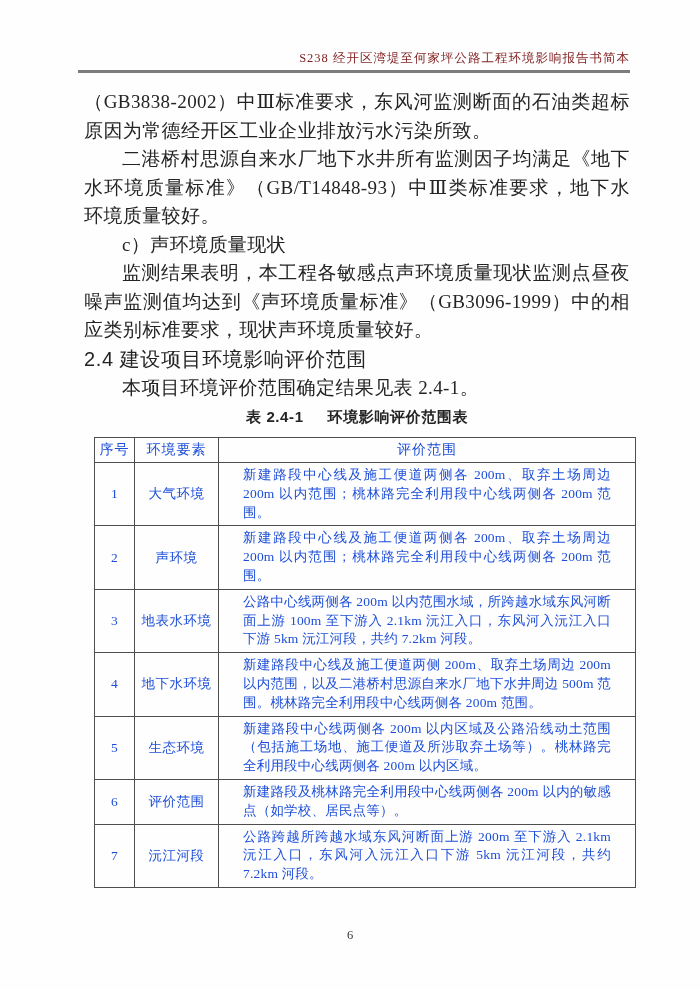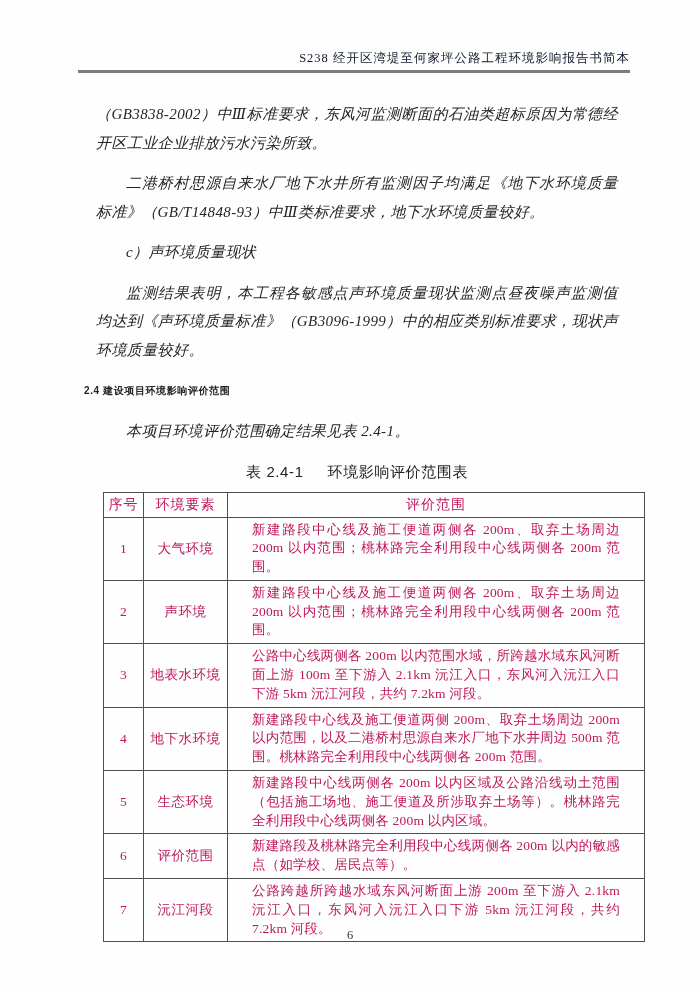--- a/index.html
+++ b/index.html
@@ -4,45 +4,45 @@
 <style>
   html,body{margin:0;padding:0;background:#e9e9e9;}
   .page{
     width:700px;height:989px;background:#fefefe;position:relative;
     margin:0 auto;box-sizing:border-box;
     font-family:"Liberation Serif","DejaVu Serif",serif;
     color:#242424;overflow:hidden;
   }
   .running-head{margin:0 70px 0 78px;padding-top:50px;}
   .header-title{
-    text-align:right;font-size:12.5px;letter-spacing:1px;color:#0f172a;
+    text-align:right;font-size:12.5px;letter-spacing:1px;color:#7f1d1d;
     line-height:16px;
   }
   .header-rule{height:3px;background:#7d7d7d;margin-top:4px;}
   .content{margin:0 70px 0 84px;padding-top:15px;}
   .body-text{
-    font-size:15px;line-height:28.5px;text-align:justify;
-    margin:12px;letter-spacing:0.4px;font-style:italic;
+    font-size:19px;line-height:28.5px;text-align:justify;
+    margin:0;letter-spacing:0.4px;
   }
   .indent{text-indent:2em;}
   .section-heading{
     font-family:"Liberation Sans","DejaVu Sans",sans-serif;
-    font-weight:bold;font-size:10px;line-height:29px;margin:0;
+    font-weight:normal;font-size:20px;line-height:29px;margin:0;
     letter-spacing:0.6px;
   }
   .table-caption{
     text-align:center;
     font-family:"Liberation Sans","DejaVu Sans",sans-serif;
-    font-weight:normal;font-size:15px;line-height:27px;
+    font-weight:bold;font-size:15px;line-height:27px;
     margin:1px 0 7px;letter-spacing:0.6px;
   }
   .caption-gap{display:inline-block;width:24px;}
   table.scope-table{
-    width:541px;margin-left:19px;border-collapse:collapse;
-    font-size:13.5px;color:#be185d;table-layout:fixed;border-radius:20px;
+    width:541px;margin-left:10px;border-collapse:collapse;
+    font-size:13.5px;color:#1d4ed8;table-layout:fixed;border-radius:20px;
   }
   .scope-table th,.scope-table td{
     border:1px solid #4e4e4e;font-weight:normal;
     vertical-align:middle;box-sizing:border-box;
   }
   .scope-table thead th{
     text-align:center;height:25px;font-size:14px;padding:1px 2px;
     letter-spacing:1px;
   }
   td.cell-no,td.cell-factor{text-align:center;padding:2px 2px;letter-spacing:0.5px;}

